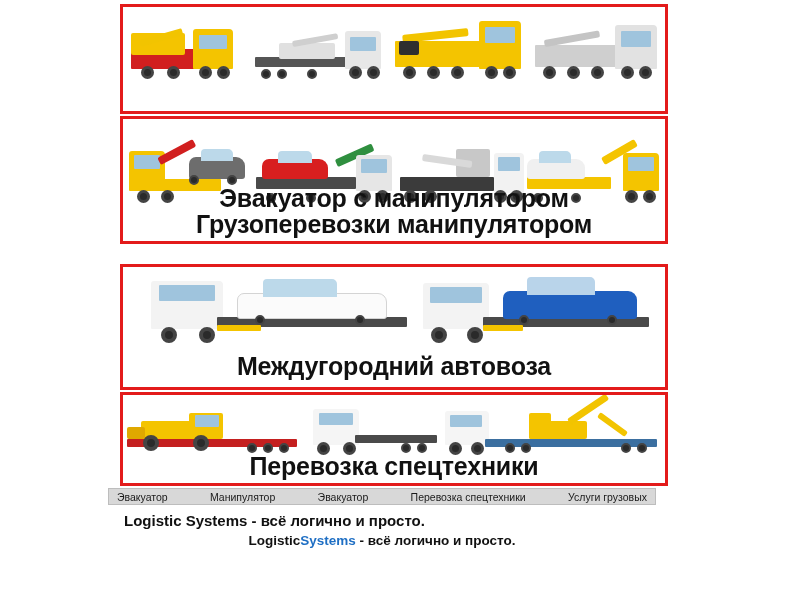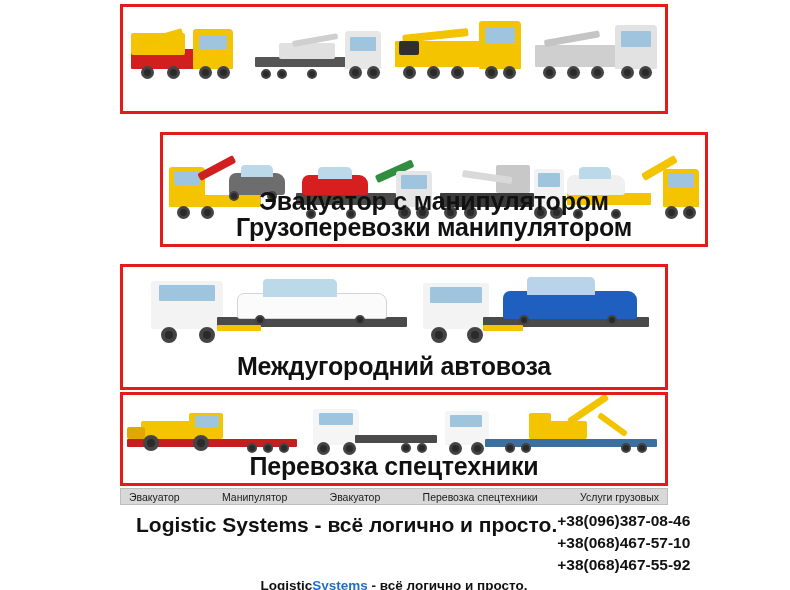--- a/index.html
+++ b/index.html
@@ -25,21 +25,21 @@
   .panel {
     position: absolute;
     left: 120px;
     width: 548px;
     border: 3px solid #e31b1b;
     box-sizing: border-box;
     background: #ffffff;
     overflow: hidden;
   }
   .panel-1 { top: 4px;   height: 110px; }
-  .panel-2 { top: 132px; height: 115px; margin-left: 40px; }
+  .panel-2 { top: 116px; height: 128px; }
   .panel-3 { top: 264px; height: 126px; }
   .panel-4 { top: 392px; height: 94px;  }
 
   .panel-art {
     position: absolute;
     left: 0;
     right: 0;
     top: 0;
     display: flex;
     align-items: flex-end;
@@ -116,21 +116,21 @@
   }
   .carglass {
     position: absolute;
     background: #bcd9ea;
     border-radius: 4px 5px 0 0;
   }
 
   
   #footer {
     position: absolute;
-    left: 120px;
+    left: 108px;
     top: 488px;
     width: 548px;
     height: 98px;
   }
   .tagbar {
     display: flex;
     justify-content: space-between;
     align-items: center;
     background: #d8d8d8;
     border: 1px solid #bdbdbd;
@@ -143,21 +143,21 @@
     color: #1a1a1a;
     white-space: nowrap;
   }
   .contact {
     display: flex;
     justify-content: space-between;
     padding: 5px 4px 0 16px;
     box-sizing: border-box;
   }
   .contact-left {
-    font-size: 21px;
+    font-size: 15px;
     font-weight: bold;
     color: #111111;
     line-height: 1.42;
     white-space: nowrap;
   }
   .contact-right {
     font-size: 15.5px;
     font-weight: bold;
     color: #111111;
     line-height: 1.42;
@@ -387,25 +387,20 @@
       <span>Манипулятор</span>
       <span>Эвакуатор</span>
       <span>Перевозка спецтехники</span>
       <span>Услуги грузовых</span>
     </div>
 
     <div class="contact">
       <div class="contact-left">
         <div>Logistic Systems - всё логично и просто.</div>
       </div>
-      <div class="contact-right">
-        <div>+38(096)387-08-46</div>
-        <div>+38(068)467-57-10</div>
-        <div>+38(068)467-55-92</div>
-      </div>
     </div>
 
     <div class="brandline">
       <span class="b1">Logistic</span><span class="b2">Systems</span><span class="b1"> - всё логично и просто.</span>
     </div>
 
   </div>
 
 </div>
 

